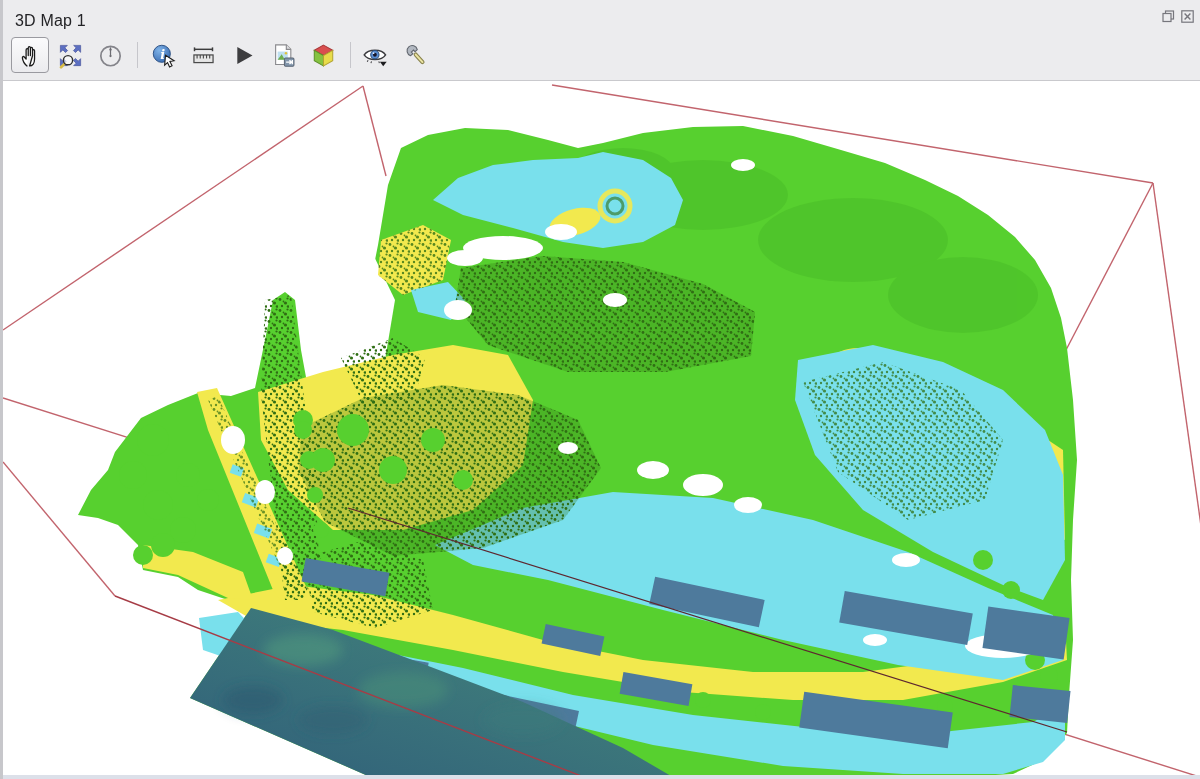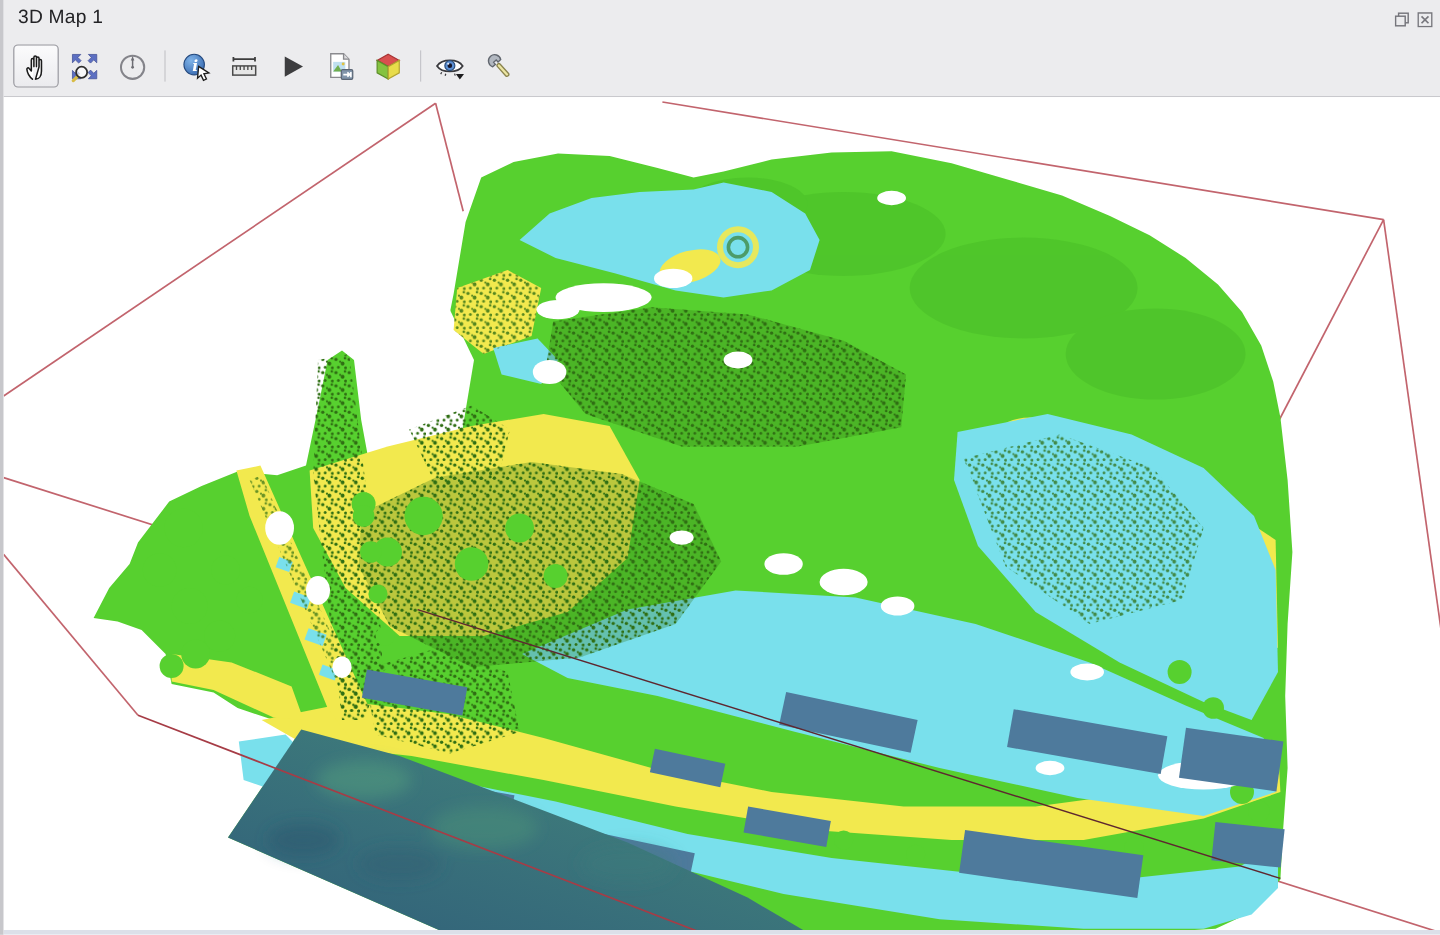--- a/index.html
+++ b/index.html
@@ -5,21 +5,21 @@
   html,body{margin:0;padding:0;}
   body{
     width:1200px;height:779px;overflow:hidden;position:relative;
     font-family:"Liberation Sans","DejaVu Sans",sans-serif;
     background:#ffffff;
     border-left:3px solid #c7c7cb;
     box-sizing:border-box;
   }
   .titlebar{
     position:absolute;left:0;top:0;right:0;height:30px;
-    background:#ececee;display:flex;align-items:center;
+    background:#ececee;display:flex;align-items:flex-end;
   }
   .titlebar .title{
     margin-left:12px;font-size:16px;color:#232326;letter-spacing:.2px;
   }
   .win-controls{position:absolute;right:6px;top:9px;display:flex;gap:5px;}
   .win-btn{width:14px;height:14px;display:flex;align-items:center;justify-content:center;cursor:default;}
   .toolbar{
     position:absolute;left:0;top:30px;right:0;height:51px;
     background:#ececee;display:flex;align-items:center;padding-left:8px;
     border-bottom:1px solid #c9c9cd;box-sizing:border-box;

